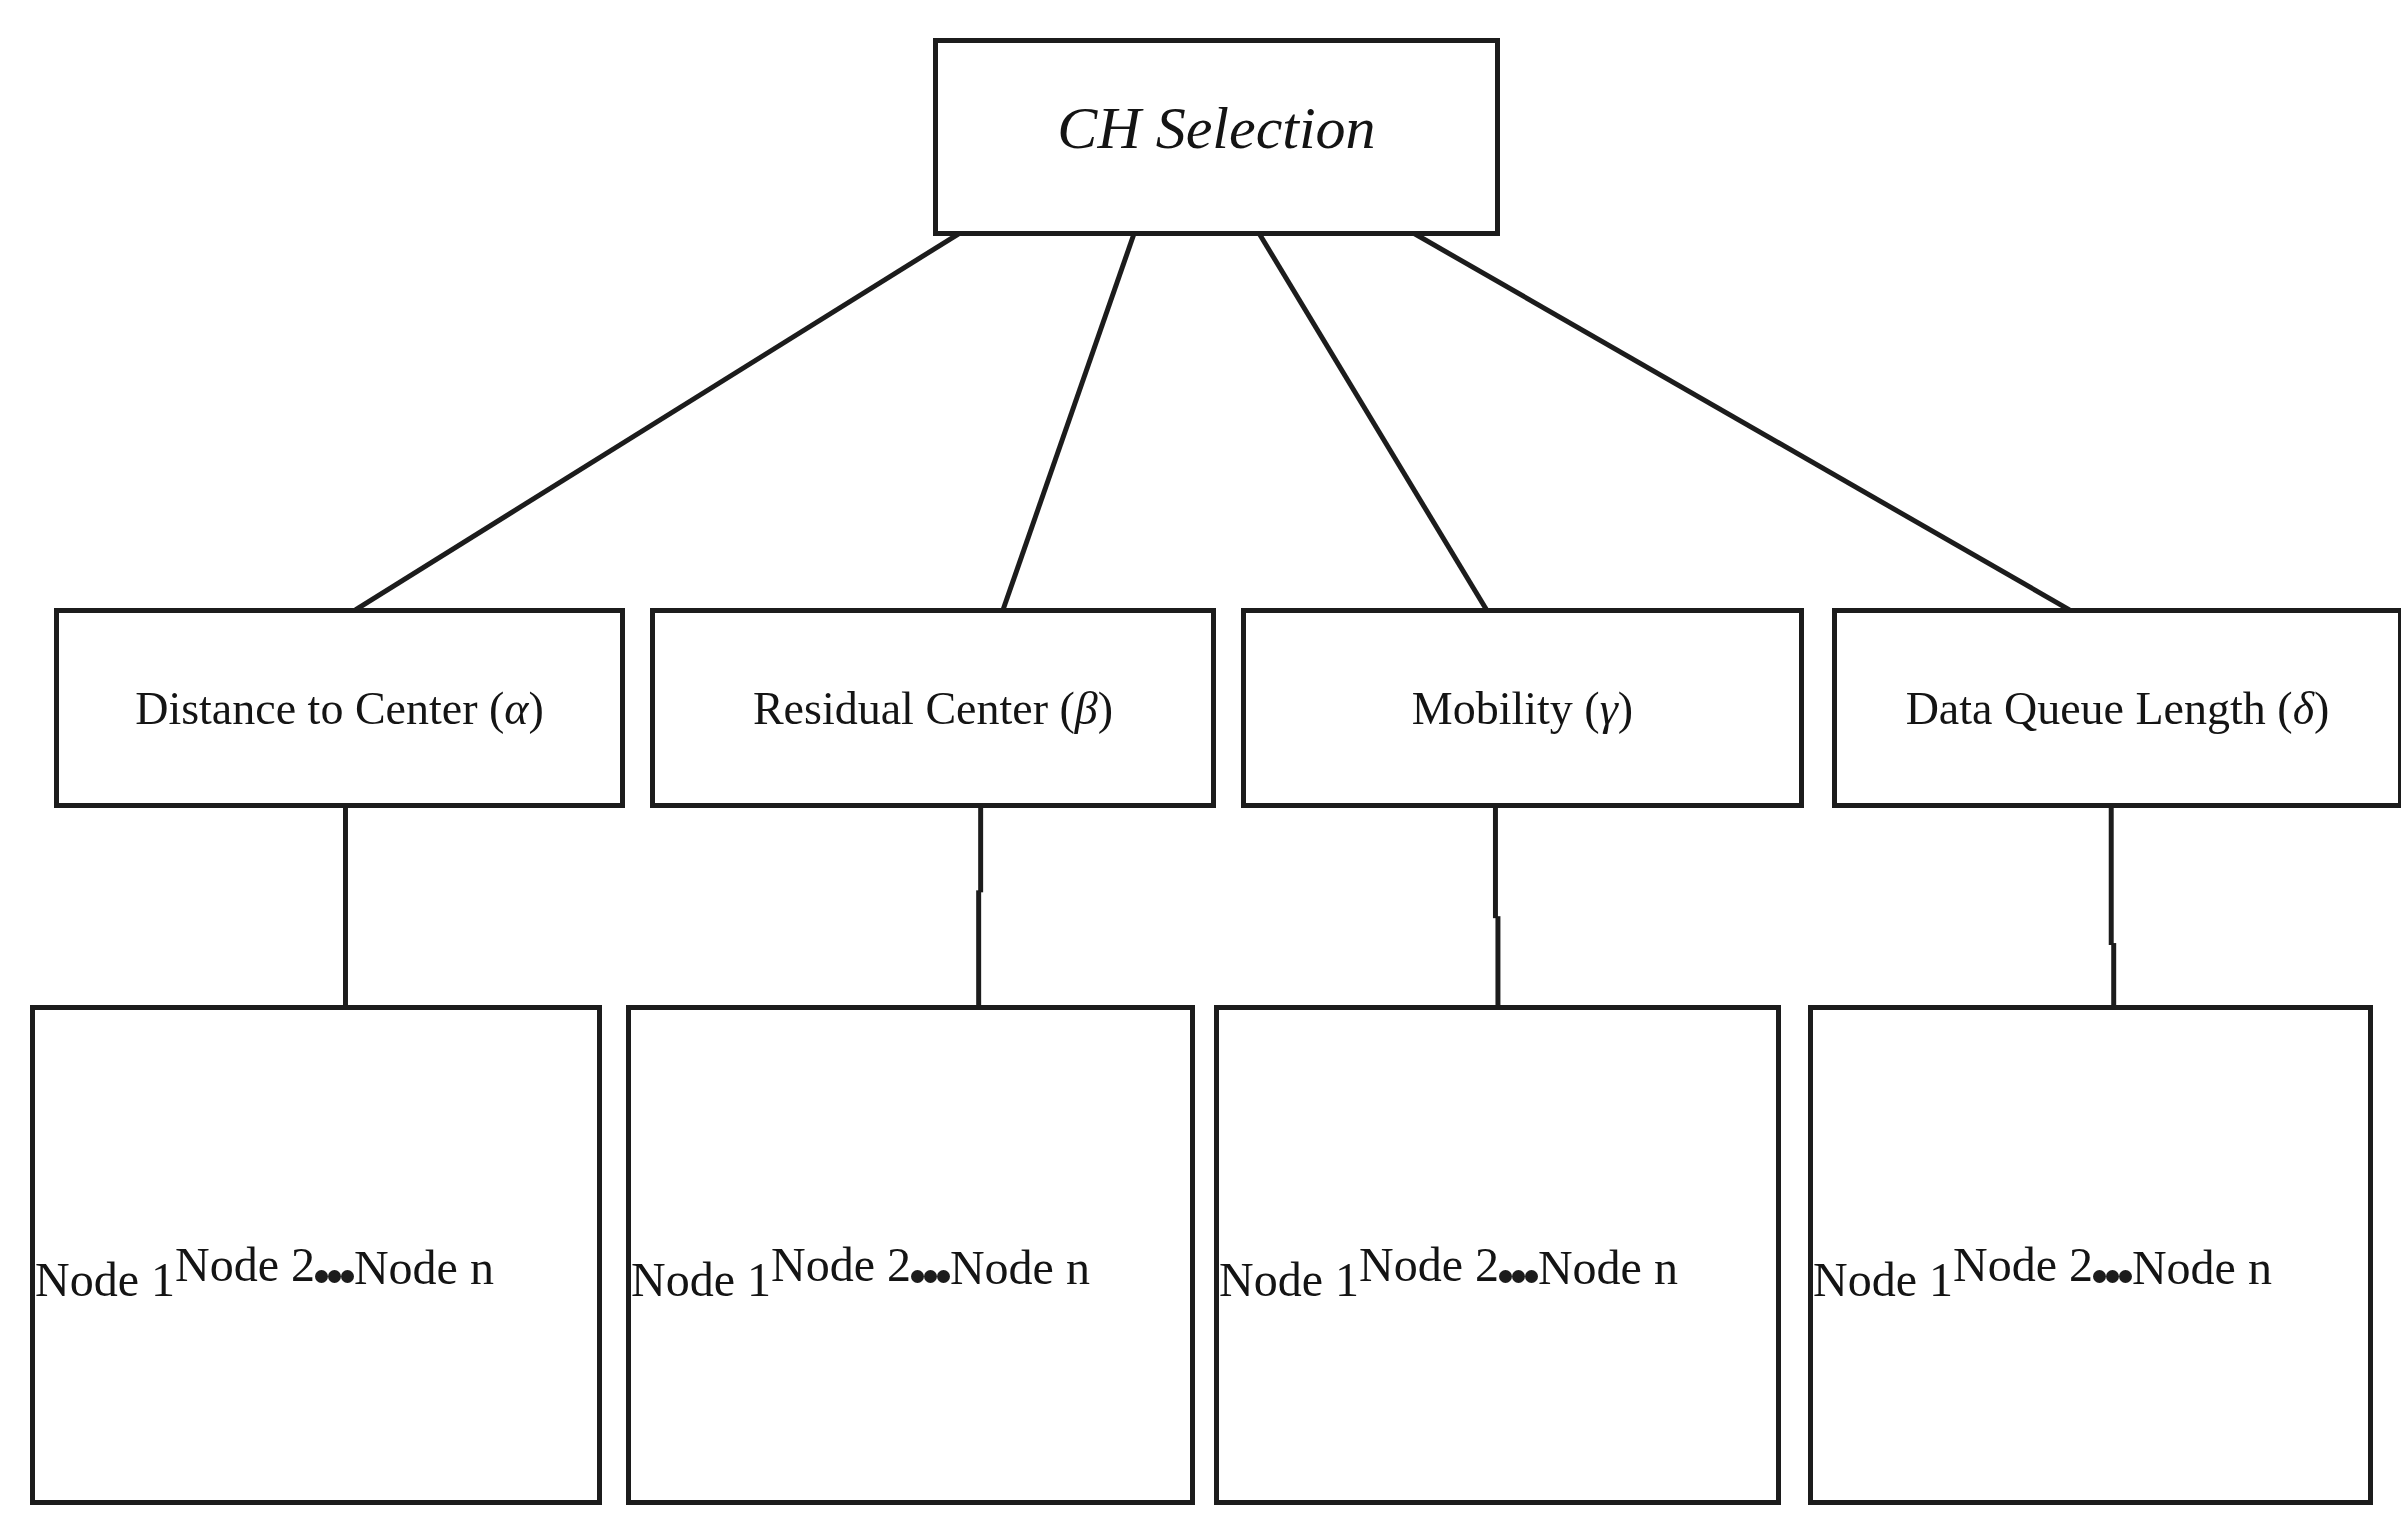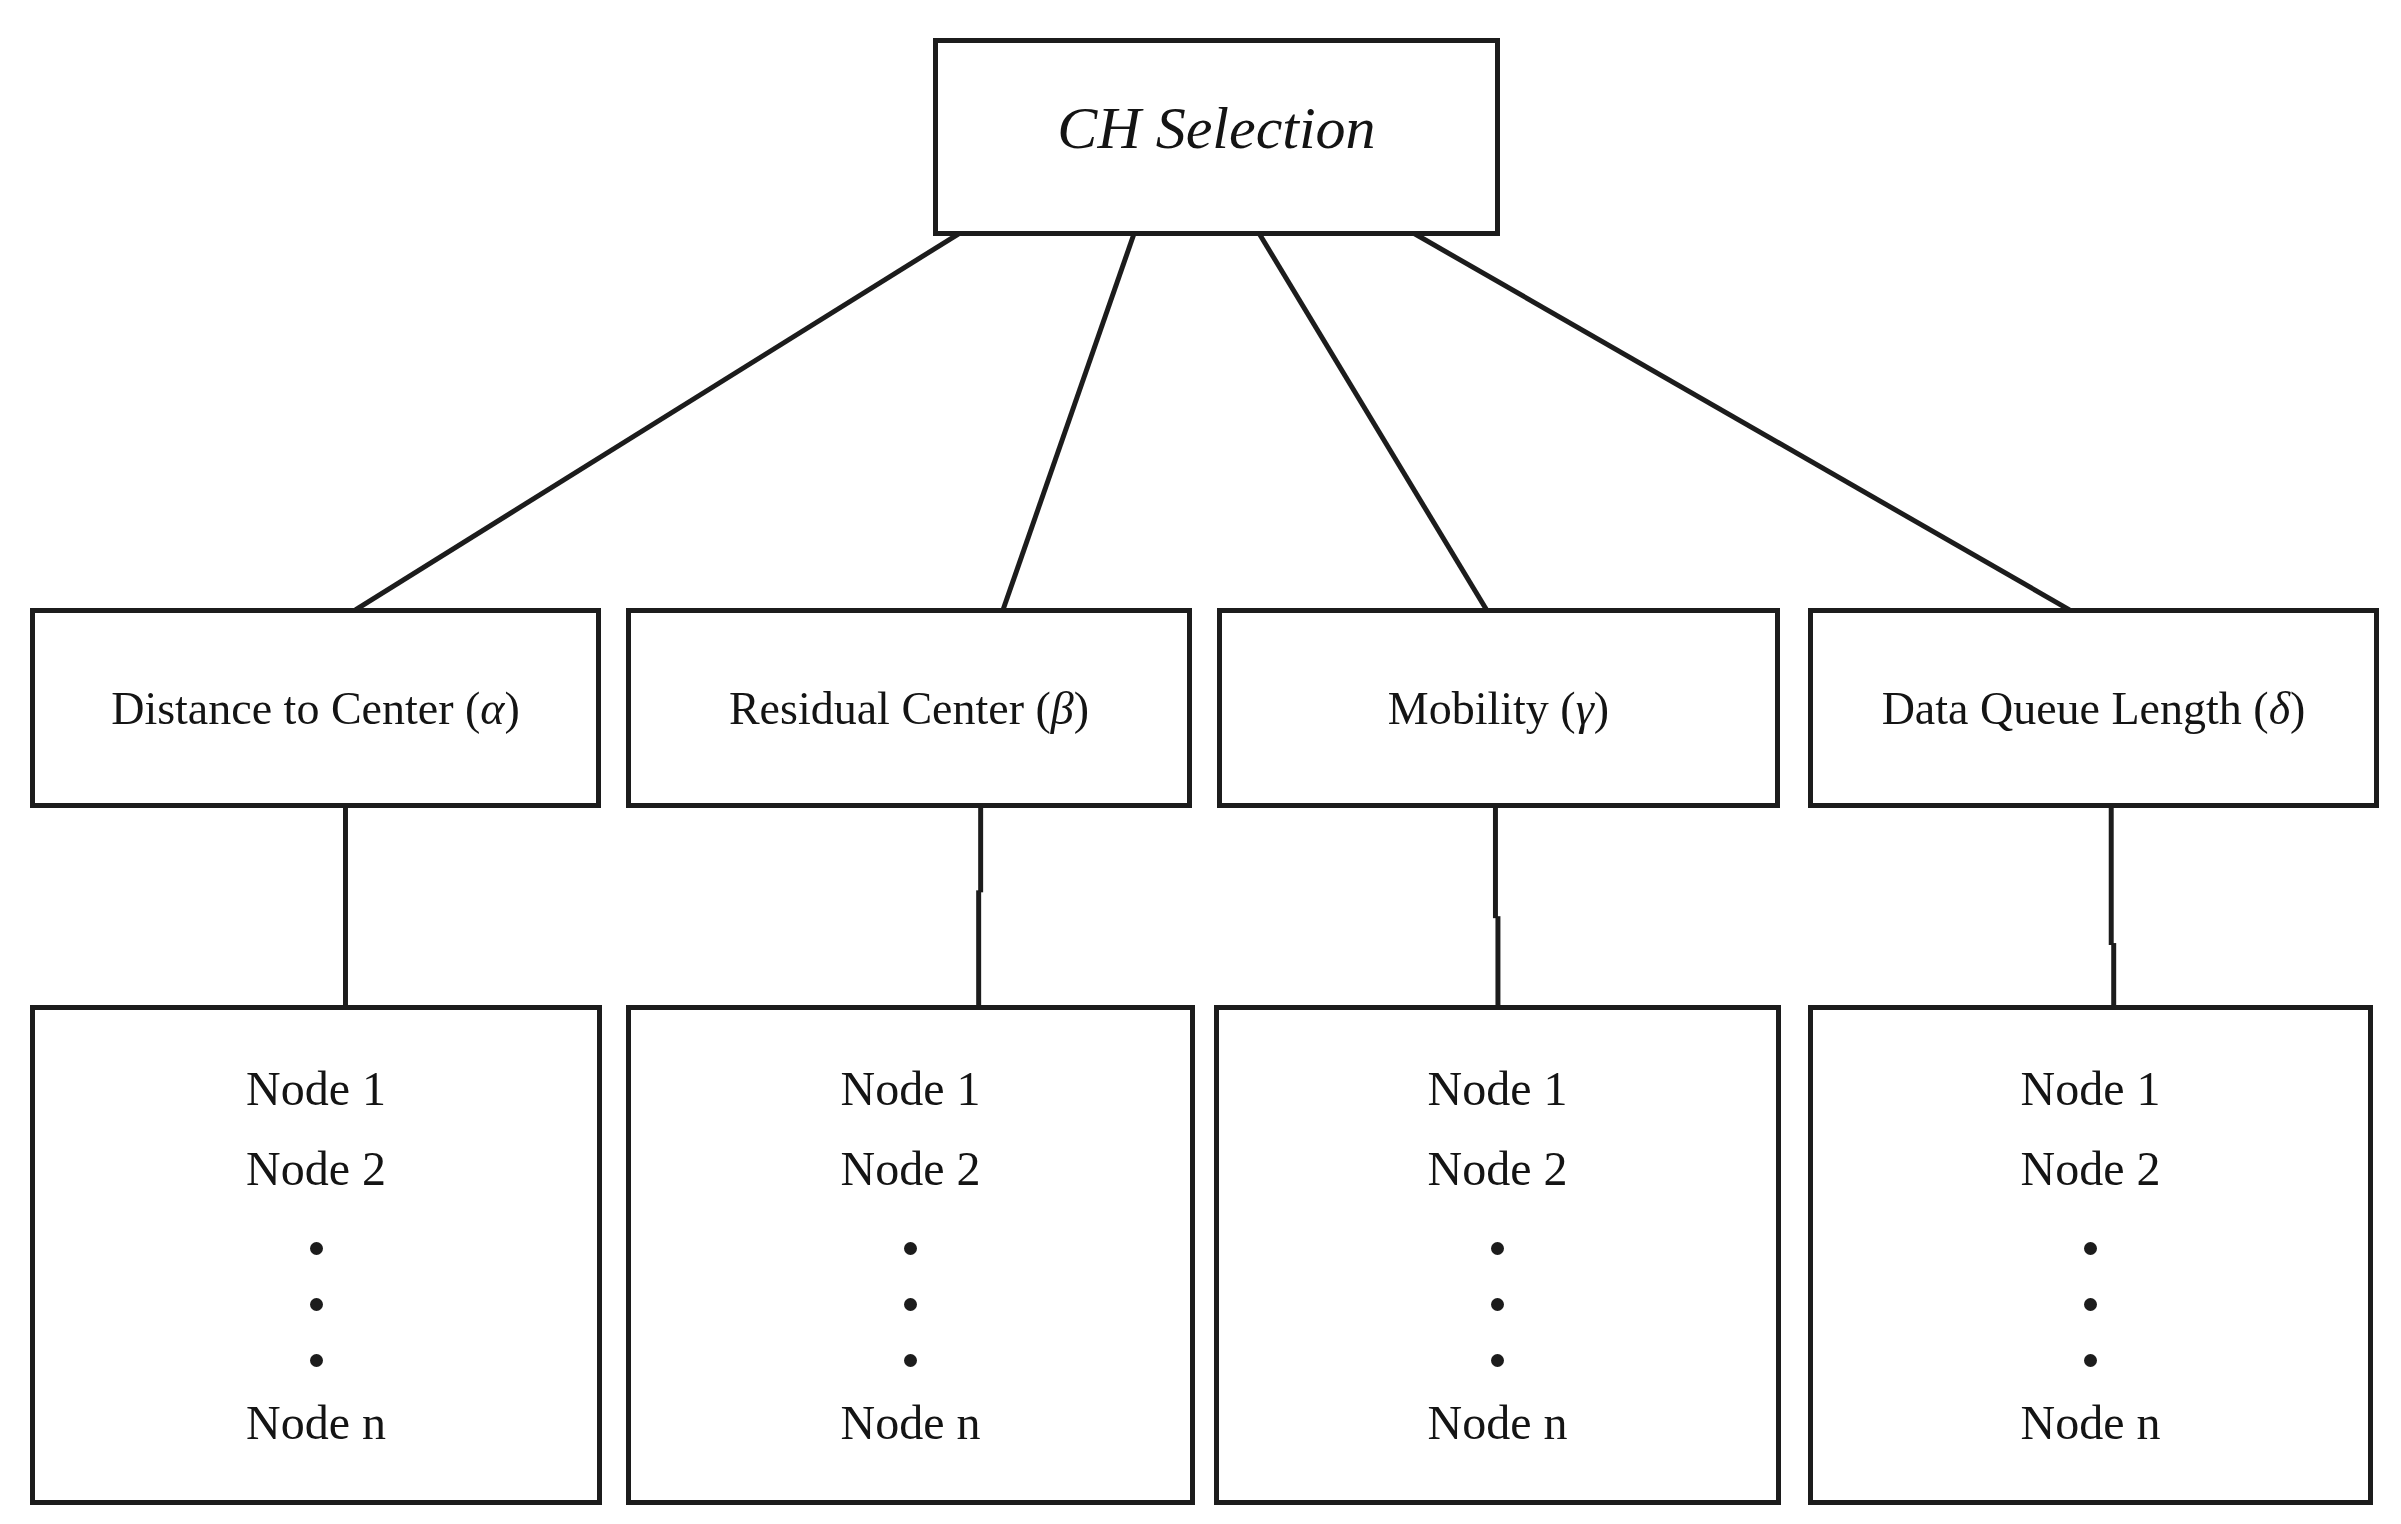--- a/index.html
+++ b/index.html
@@ -26,29 +26,30 @@
     display:flex;align-items:center;justify-content:center;
     text-align:center;
   }
   .title-box{
     left:933px;top:38px;width:567px;height:198px;
     font-size:60px;padding-bottom:18px;font-style:italic;
   }
   .criterion-box{
     top:608px;height:200px;font-size:46px;
     white-space:nowrap;
+    margin-left:24px;
   }
   .criterion-box .sym{font-style:italic;}
   .c1{left:30px;width:571px;}
   .c2{left:626px;width:566px;}
   .c3{left:1217px;width:563px;}
   .c4{left:1808px;width:571px;}
   .node-box{
     top:1005px;height:500px;
-    flex-direction:column;justify-content:flex-start;
+    flex-direction:row;justify-content:flex-start;
   }
   .n1{left:30px;width:572px;}
   .n2{left:626px;width:569px;}
   .n3{left:1214px;width:567px;}
   .n4{left:1808px;width:565px;}
   .node-label{
     font-size:48px;line-height:60px;display:block;
   }
   .node-first{margin-top:49px;}
   .node-second{margin-top:20px;}

